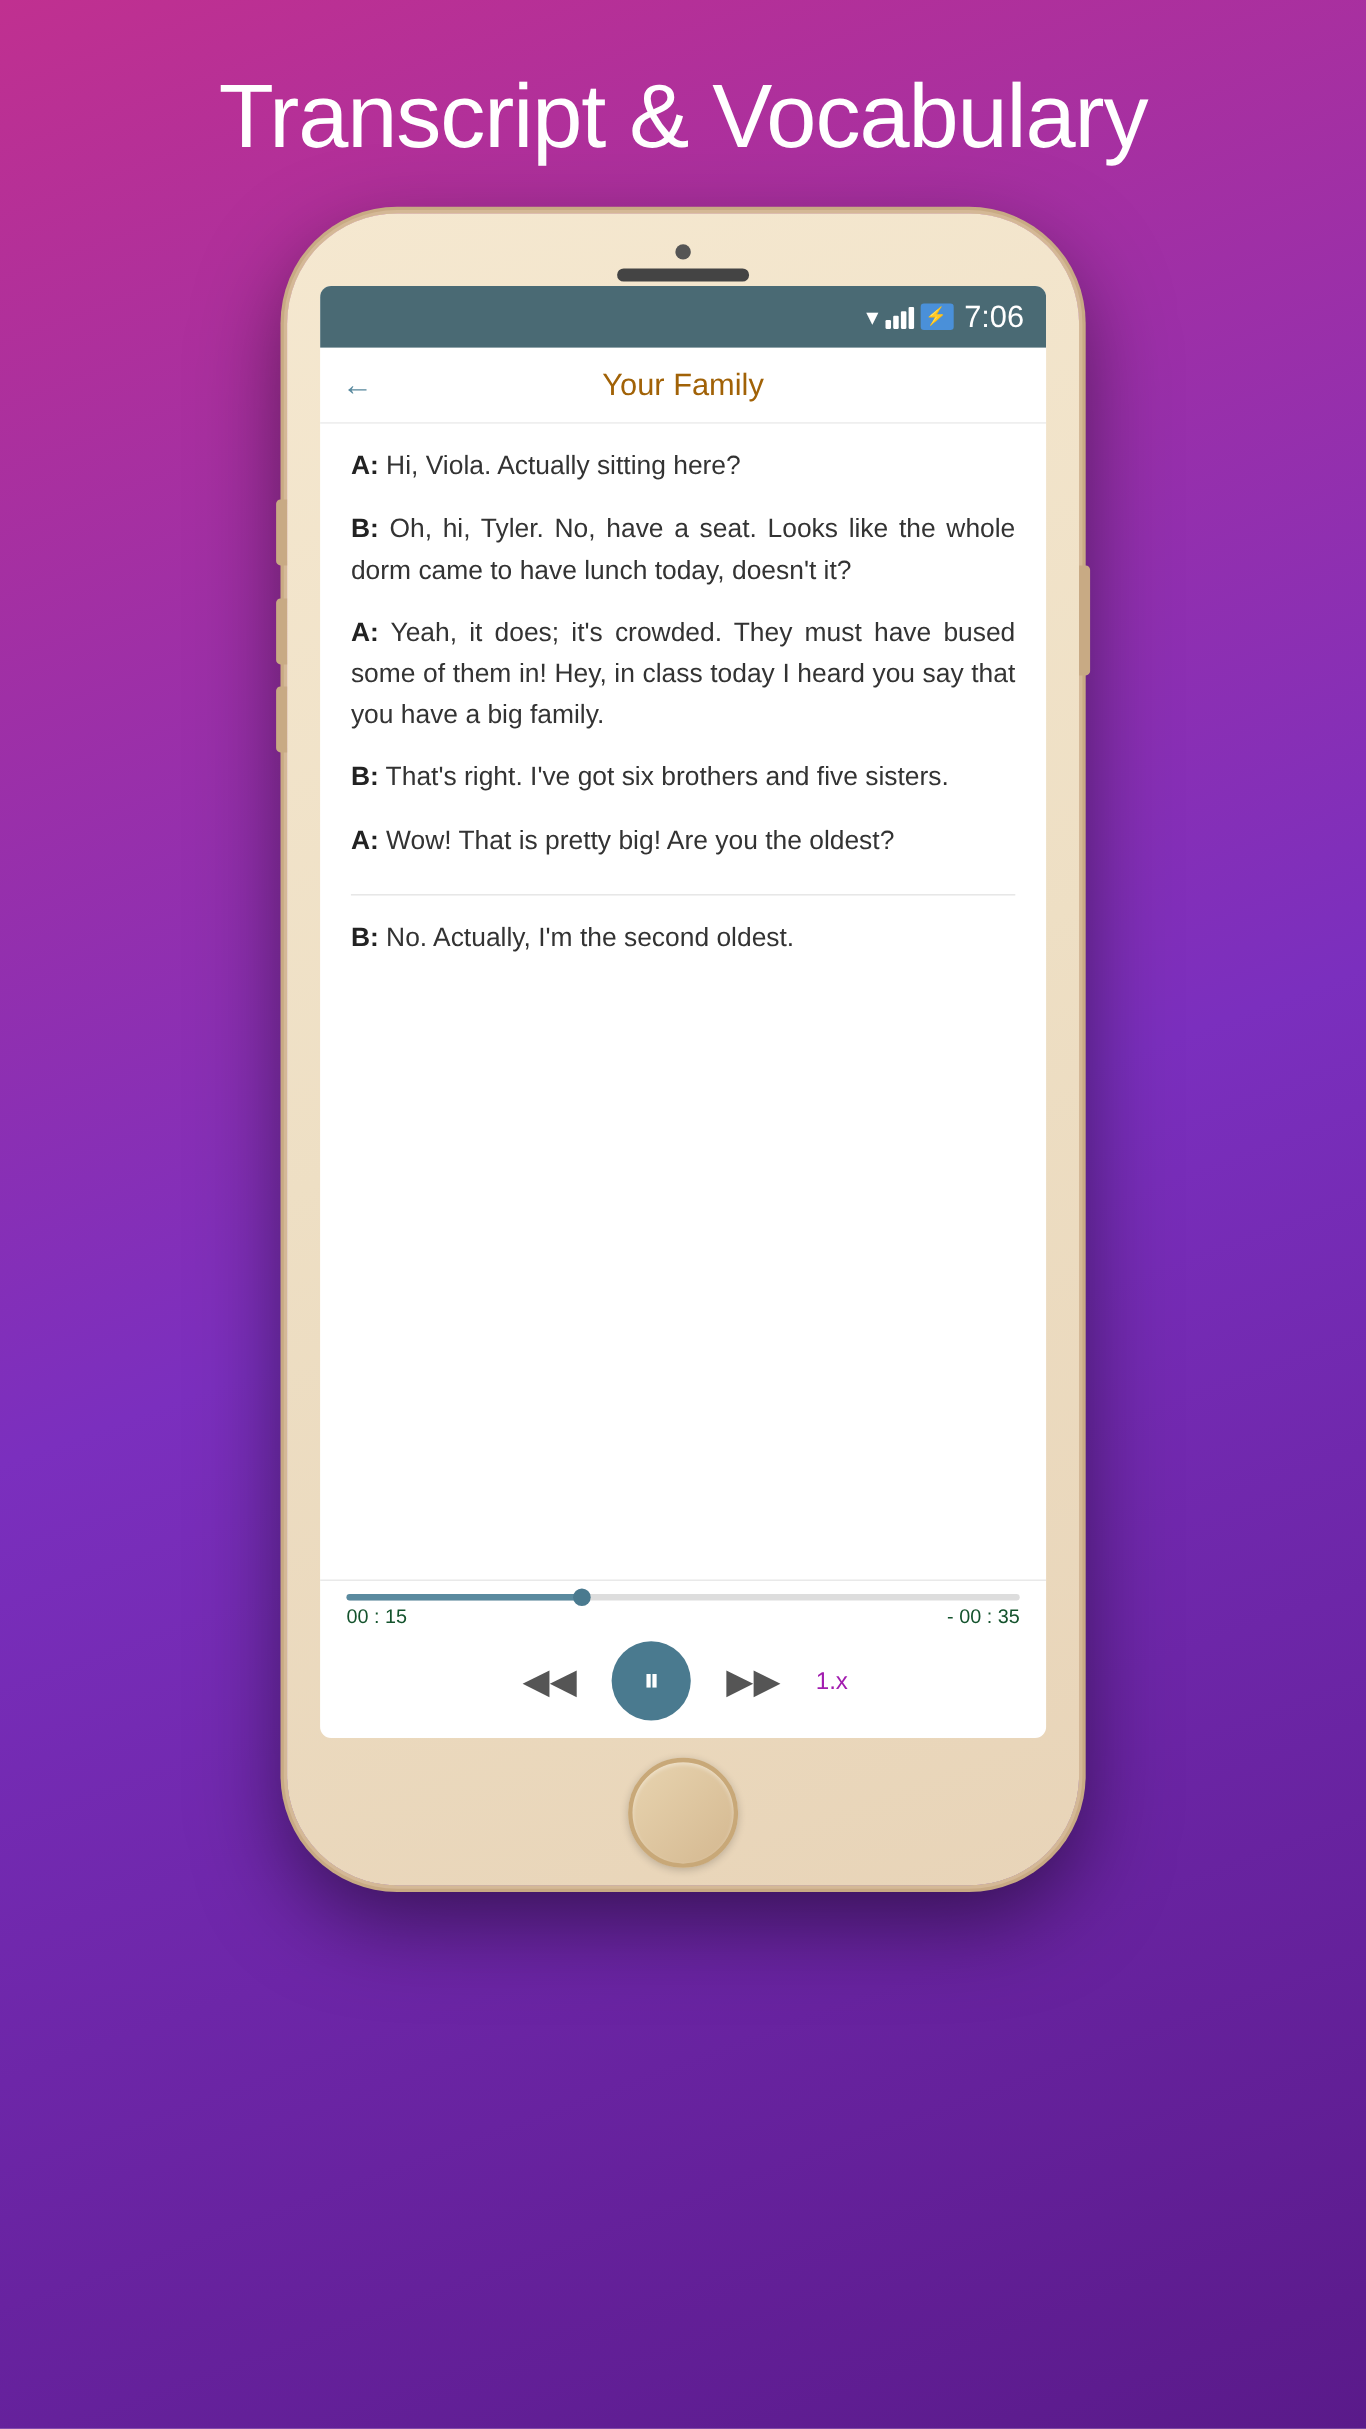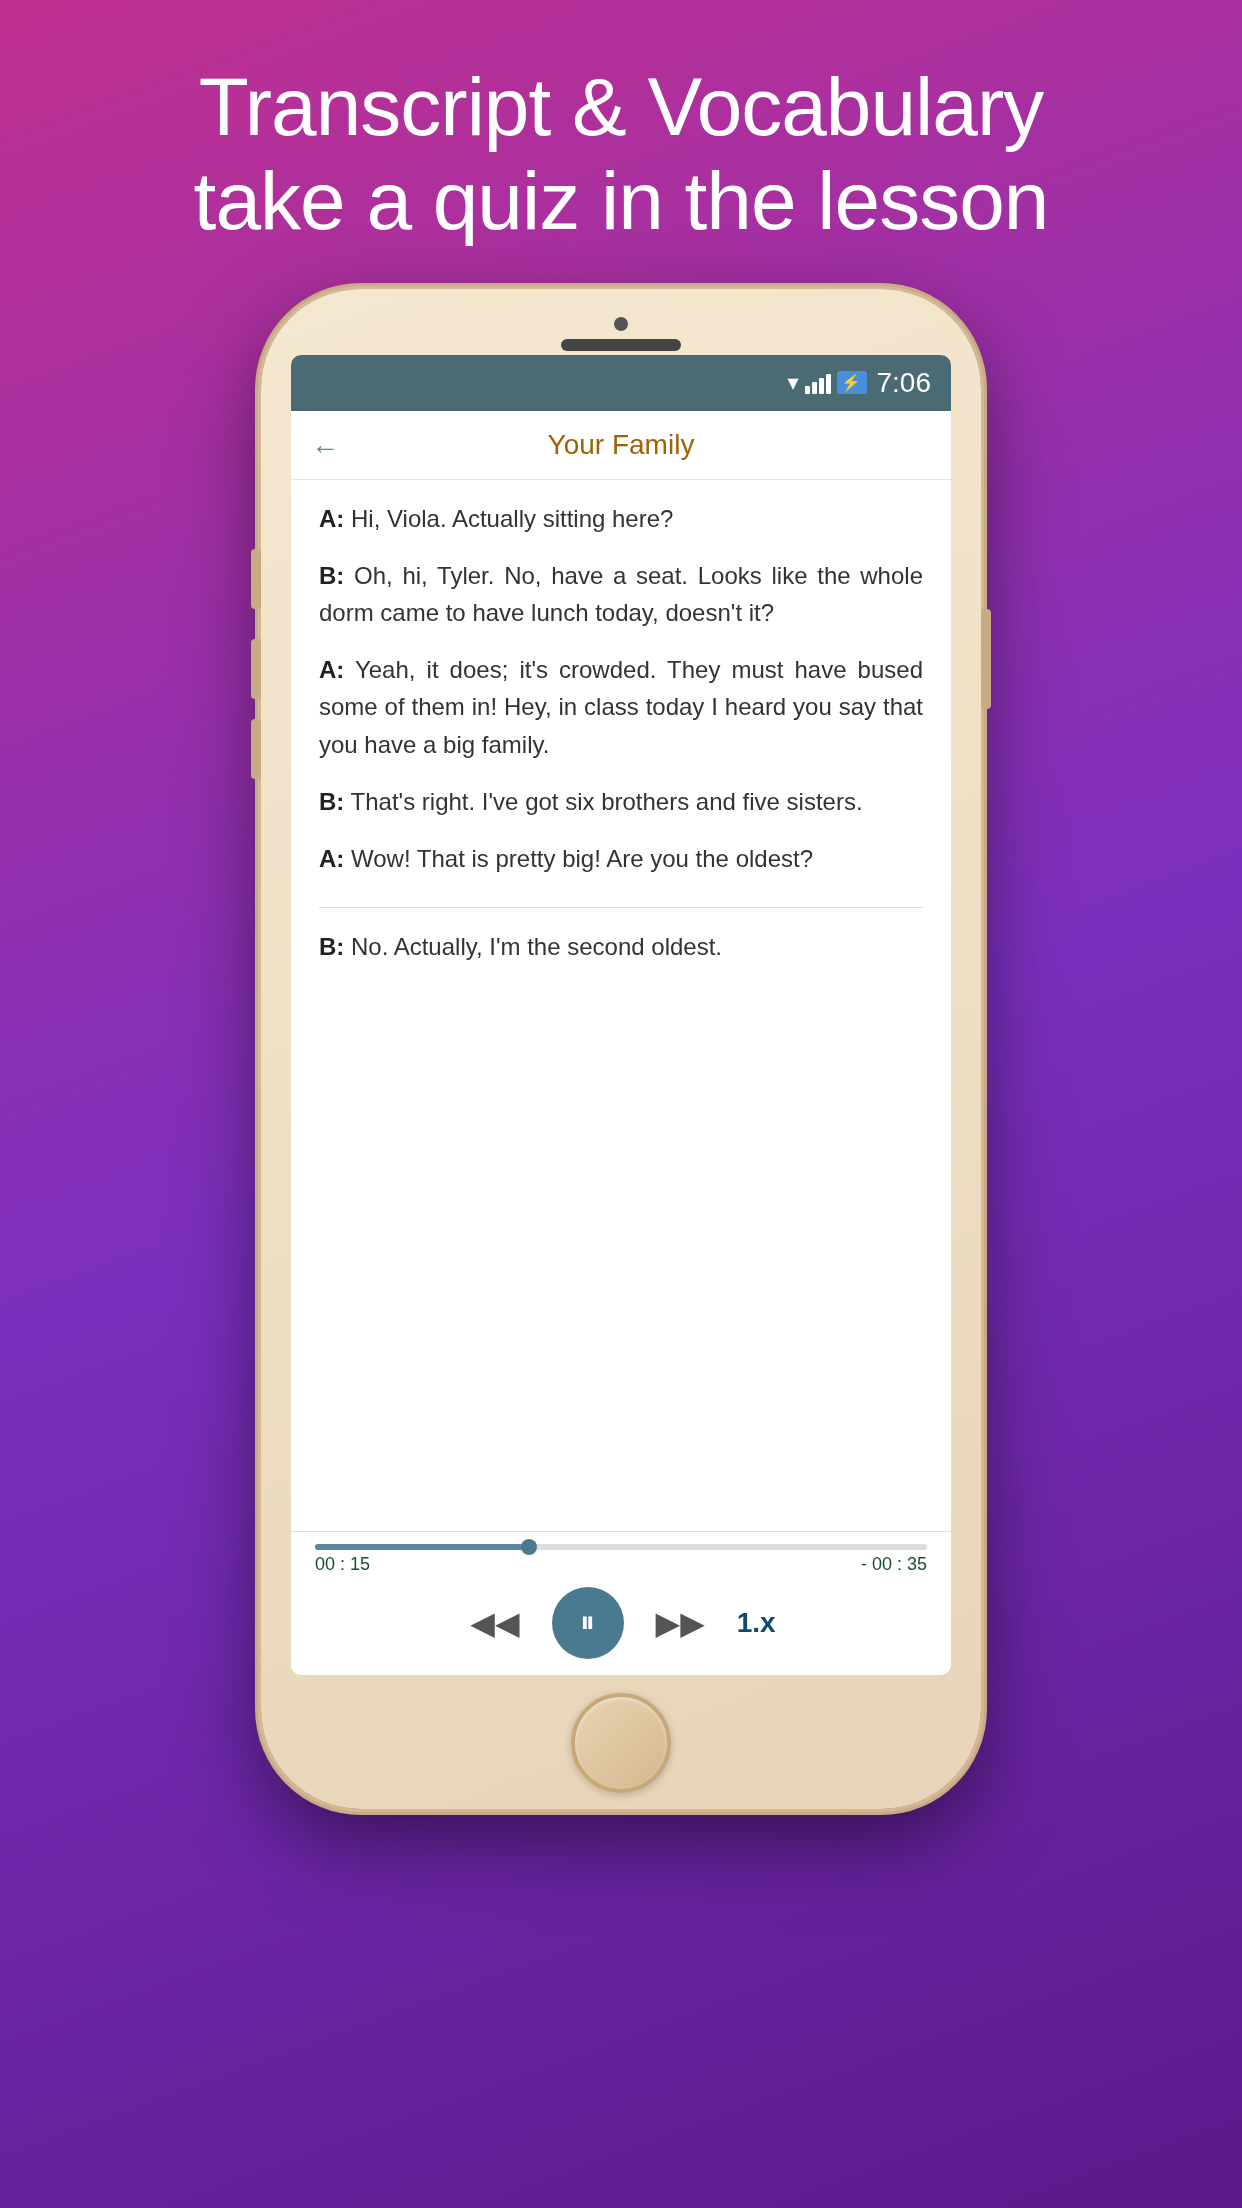--- a/index.html
+++ b/index.html
@@ -286,42 +286,41 @@
       align-items: center;
       justify-content: center;
       color: white;
       font-size: 30px;
     }
 
     .speed-btn {
       background: none;
       border: none;
       cursor: pointer;
-      font-size: 28px;
-      color: #0c4a6e;
-      font-weight: 700;
+      font-size: 22px;
+      color: #a21caf;
+      font-weight: 400;
     }
 
     
     .home-button {
       width: 100px;
       height: 100px;
       border-radius: 50%;
       background: linear-gradient(135deg, #e8d4b0, #d4b890);
       border: 4px solid #c8a878;
       margin-top: 18px;
       box-shadow: inset 0 2px 4px rgba(255,255,255,0.4), 0 2px 8px rgba(0,0,0,0.2);
     }
   </style>
 </head>
 <body>
 
 <div class="headline">
   <span>Transcript &amp; Vocabulary</span><br>
-  <span>take a quiz in the lesson</span>
 </div>
 
 <div class="phone-shell">
 
   <div class="phone-top">
     <div class="camera-dot"></div>
     <div class="speaker-bar"></div>
   </div>
 
   <div class="phone-screen">

